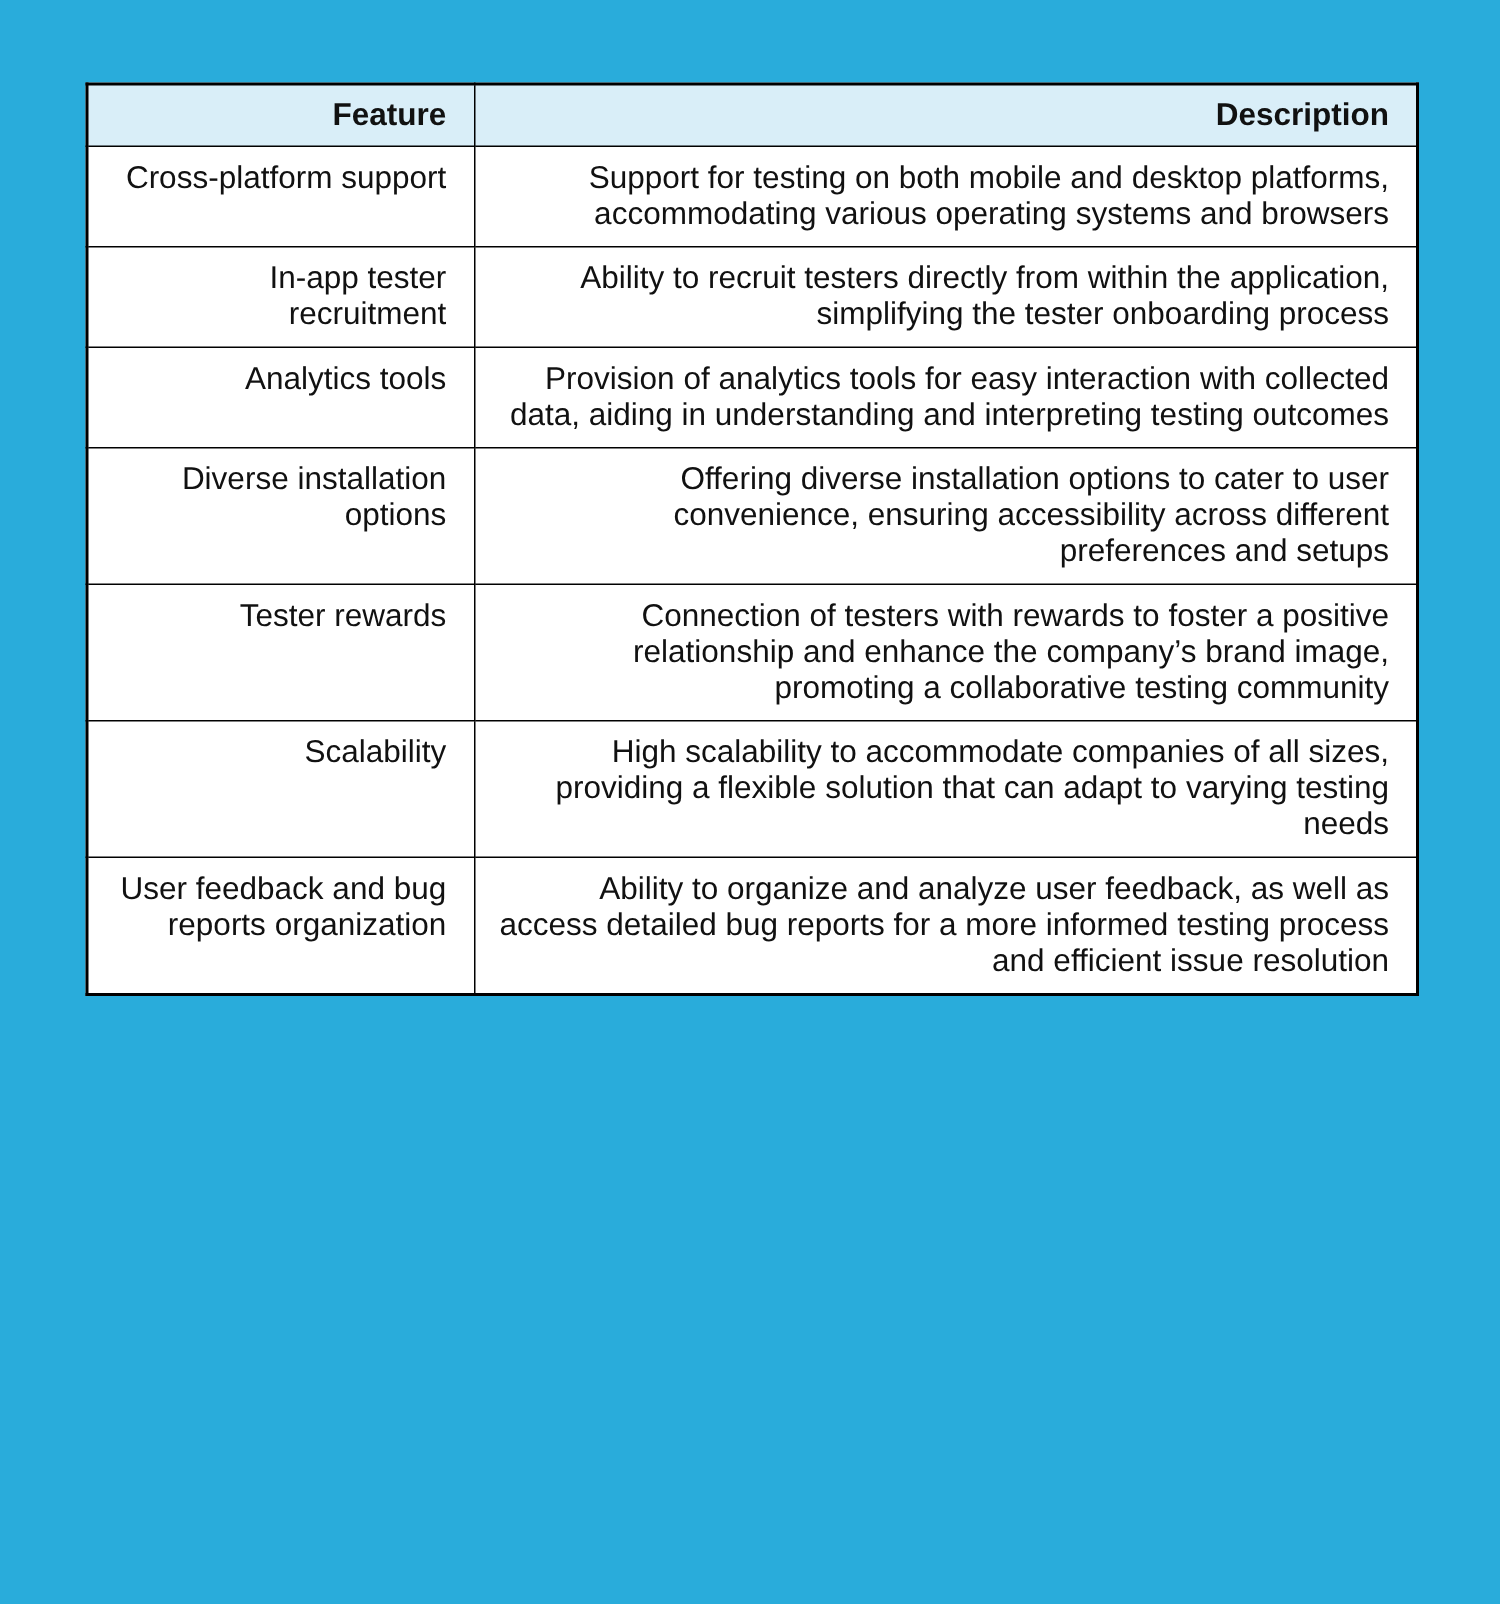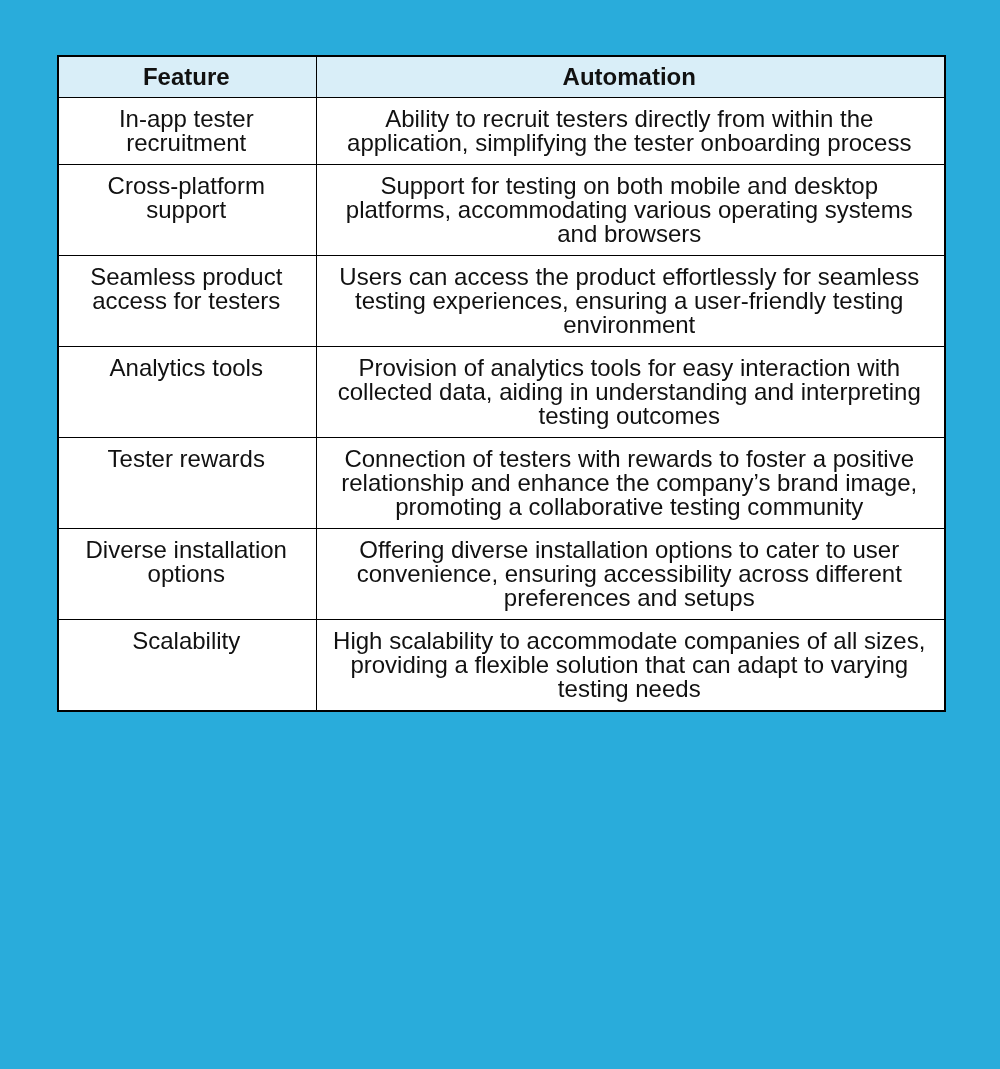--- a/index.html
+++ b/index.html
@@ -26,24 +26,24 @@
   table.features-table {
     width: 100%;
     border-collapse: collapse;
     background: var(--table-bg, #FFFFFF);
     border: 2px solid var(--border-color, #000000);
     table-layout: fixed;
   }
 
   th, td {
     border: 1px solid var(--border-color, #000000);
-    text-align: center;
+    text-align: right;
     vertical-align: top;
     padding: 9px 18px 9px 16px;
-    font-size: 24px;
+    font-size: 21px;
     line-height: 24px;
     color: var(--text-color, #111111);
   }
 
   th {
     background: var(--header-bg, #D9EEF8);
     font-weight: 700;
     padding-top: 8px;
     padding-bottom: 8px;
   }
@@ -56,47 +56,47 @@
 
 <div class="table-wrap">
   <table class="features-table">
     <colgroup>
       <col class="col-feature">
       <col class="col-description">
     </colgroup>
     <thead>
       <tr>
         <th>Feature</th>
-        <th>Automation</th>
+        <th>Description</th>
       </tr>
     </thead>
     <tbody id="table-body">
-        <tr>
-          <td>In-app tester recruitment</td>
-          <td>Ability to recruit testers directly from within the application, simplifying the tester onboarding process</td>
-        </tr>
         <tr>
           <td>Cross-platform support</td>
           <td>Support for testing on both mobile and desktop platforms, accommodating various operating systems and browsers</td>
         </tr>
         <tr>
-          <td>Seamless product access for testers</td>
-          <td>Users can access the product effortlessly for seamless testing experiences, ensuring a user-friendly testing environment</td>
+          <td>In-app tester recruitment</td>
+          <td>Ability to recruit testers directly from within the application, simplifying the tester onboarding process</td>
         </tr>
         <tr>
           <td>Analytics tools</td>
           <td>Provision of analytics tools for easy interaction with collected data, aiding in understanding and interpreting testing outcomes</td>
         </tr>
         <tr>
+          <td>Diverse installation options</td>
+          <td>Offering diverse installation options to cater to user convenience, ensuring accessibility across different preferences and setups</td>
+        </tr>
+        <tr>
           <td>Tester rewards</td>
           <td>Connection of testers with rewards to foster a positive relationship and enhance the company’s brand image, promoting a collaborative testing community</td>
         </tr>
         <tr>
-          <td>Diverse installation options</td>
-          <td>Offering diverse installation options to cater to user convenience, ensuring accessibility across different preferences and setups</td>
+          <td>Scalability</td>
+          <td>High scalability to accommodate companies of all sizes, providing a flexible solution that can adapt to varying testing needs</td>
         </tr>
         <tr>
-          <td>Scalability</td>
-          <td>High scalability to accommodate companies of all sizes, providing a flexible solution that can adapt to varying testing needs</td>
+          <td>User feedback and bug reports organization</td>
+          <td>Ability to organize and analyze user feedback, as well as access detailed bug reports for a more informed testing process and efficient issue resolution</td>
         </tr>
       </tbody>
   </table>
 </div>
 
 </body></html>

